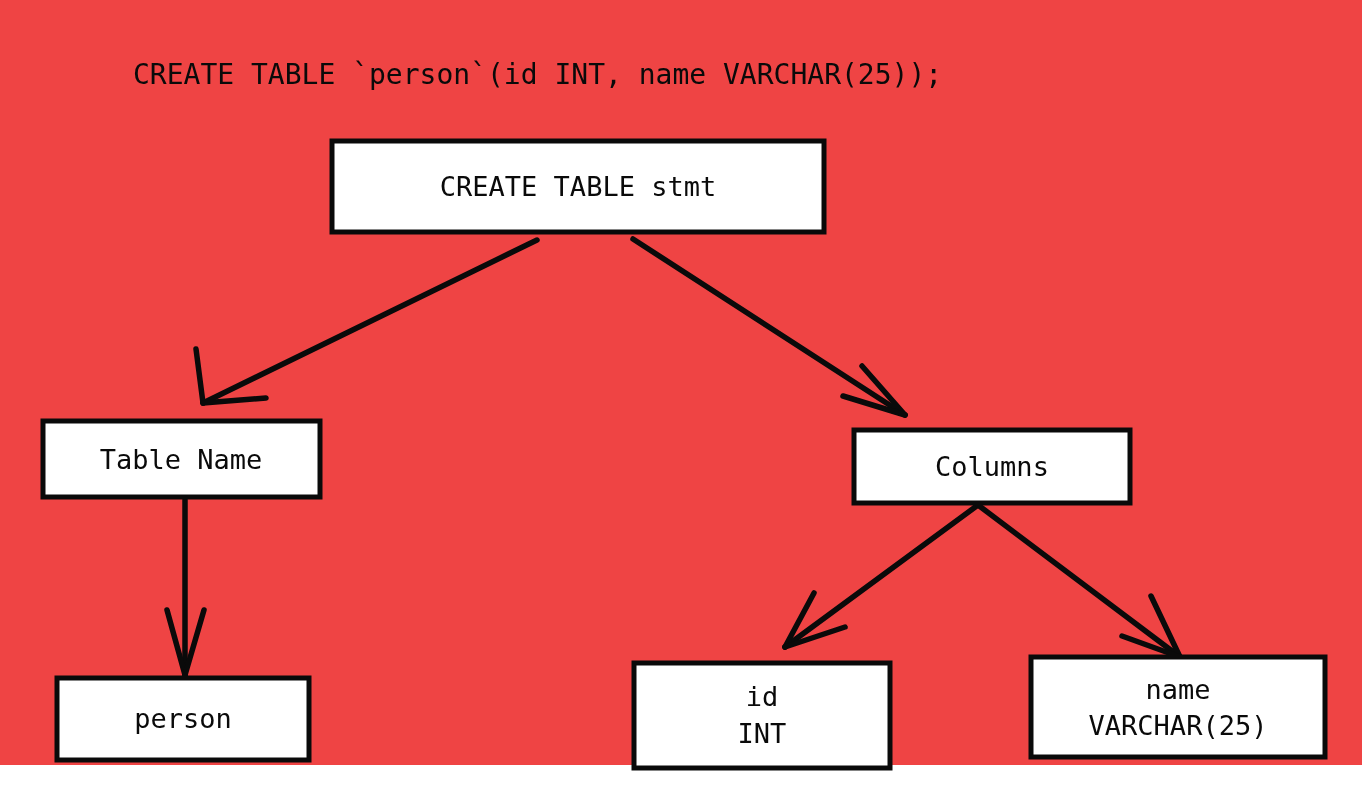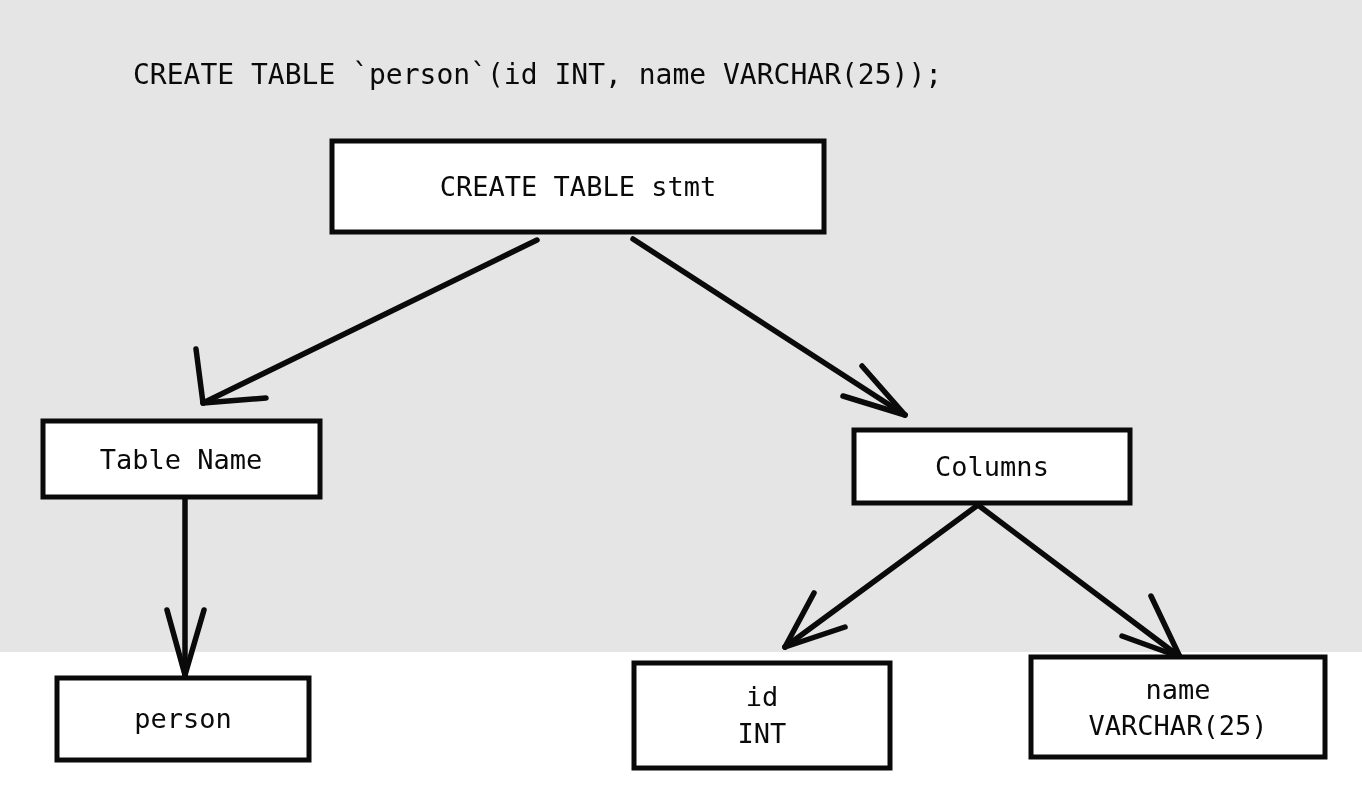--- a/index.html
+++ b/index.html
@@ -9,22 +9,22 @@
   }
   body {
     width: 1362px;
     height: 804px;
     overflow: hidden;
     font-family: "DejaVu Sans Mono", monospace;
   }
   #diagram-root {
     position: relative;
     width: 1362px;
-    height: 652px;
-    background: #e5e5e5;
+    height: 765px;
+    background: #ef4444;
   }
   svg.canvas {
     position: absolute;
     top: 0;
     left: 0;
     width: 1362px;
     height: 804px;
     display: block;
   }
   .title-text {

